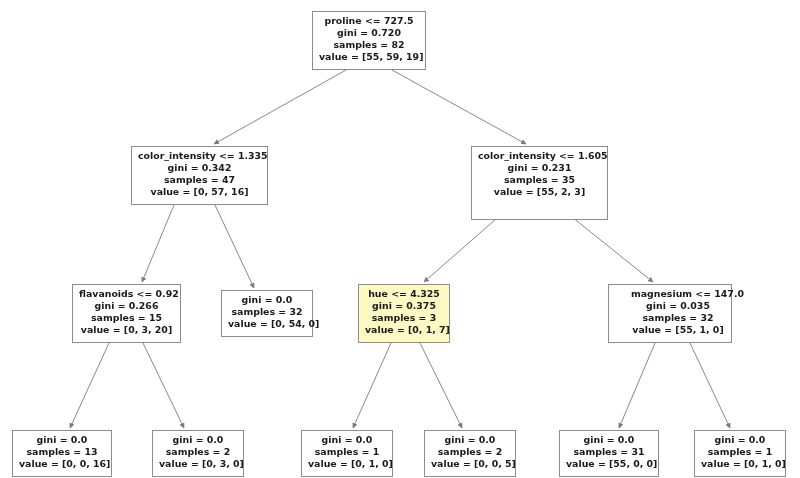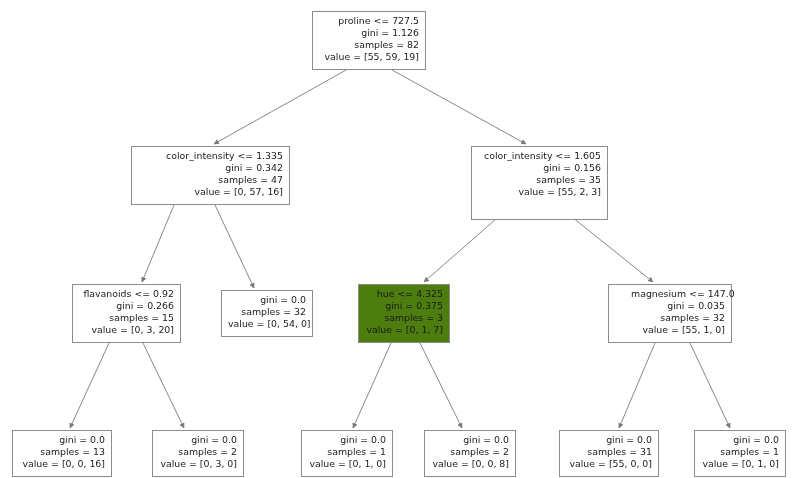--- a/index.html
+++ b/index.html
@@ -25,24 +25,25 @@
     pointer-events: none;
   }
   .tree-node {
     position: absolute;
     box-sizing: border-box;
     background: #ffffff;
     border: 1px solid #8c8c8c;
     color: #1a1a1a;
     font-size: 9.4px;
     line-height: 12.1px;
-    text-align: right;
+    text-align: center;
     padding: 3px 6px 4px 6px;
     white-space: nowrap;
     z-index: 2;
+    font-weight: bold;
   }
   .node-line {
     display: block;
     white-space: pre;
   }
 </style>
 </head>
 <body>
 
 <div id="canvas">
@@ -64,48 +65,48 @@
         <line x1="143" y1="343" x2="184" y2="428" stroke="#7a7a7a" stroke-width="0.9" marker-end="url(#arrow)"></line>
         <line x1="391" y1="343" x2="353" y2="428" stroke="#7a7a7a" stroke-width="0.9" marker-end="url(#arrow)"></line>
         <line x1="420" y1="343" x2="462" y2="428" stroke="#7a7a7a" stroke-width="0.9" marker-end="url(#arrow)"></line>
         <line x1="655" y1="343" x2="619" y2="428" stroke="#7a7a7a" stroke-width="0.9" marker-end="url(#arrow)"></line>
         <line x1="690" y1="343" x2="730" y2="428" stroke="#7a7a7a" stroke-width="0.9" marker-end="url(#arrow)"></line>
       </g>
   </svg>
 
   <div class="tree-node" style="left: 312px; top: 11px; width: 114px; height: 59px; border-color: rgb(140, 140, 140); background: rgb(255, 255, 255); color: rgb(26, 26, 26);">
       <span class="node-line">proline &lt;= 727.5</span>
-      <span class="node-line">gini = 1.126</span>
+      <span class="node-line">gini = 0.720</span>
       <span class="node-line">samples = 82</span>
       <span class="node-line">value = [55, 59, 19]</span>
     </div>
-  <div class="tree-node" style="left: 131px; top: 146px; width: 159px; height: 59px; border-color: rgb(140, 140, 140); background: rgb(255, 255, 255); color: rgb(26, 26, 26);">
+  <div class="tree-node" style="left: 131px; top: 146px; width: 137px; height: 59px; border-color: rgb(140, 140, 140); background: rgb(255, 255, 255); color: rgb(26, 26, 26);">
       <span class="node-line">color_intensity &lt;= 1.335</span>
       <span class="node-line">gini = 0.342</span>
       <span class="node-line">samples = 47</span>
       <span class="node-line">value = [0, 57, 16]</span>
     </div>
   <div class="tree-node" style="left: 471px; top: 146px; width: 137px; height: 74px; border-color: rgb(140, 140, 140); background: rgb(255, 255, 255); color: rgb(26, 26, 26);">
       <span class="node-line">color_intensity &lt;= 1.605</span>
-      <span class="node-line">gini = 0.156</span>
+      <span class="node-line">gini = 0.231</span>
       <span class="node-line">samples = 35</span>
       <span class="node-line">value = [55, 2, 3]</span>
     </div>
   <div class="tree-node" style="left: 72px; top: 284px; width: 109px; height: 59px; border-color: rgb(140, 140, 140); background: rgb(255, 255, 255); color: rgb(26, 26, 26);">
       <span class="node-line">flavanoids &lt;= 0.92</span>
       <span class="node-line">gini = 0.266</span>
       <span class="node-line">samples = 15</span>
       <span class="node-line">value = [0, 3, 20]</span>
     </div>
   <div class="tree-node" style="left: 221px; top: 290px; width: 92px; height: 47px; border-color: rgb(140, 140, 140); background: rgb(255, 255, 255); color: rgb(26, 26, 26);">
       <span class="node-line">gini = 0.0</span>
       <span class="node-line">samples = 32</span>
       <span class="node-line">value = [0, 54, 0]</span>
     </div>
-  <div class="tree-node" style="left: 358px; top: 284px; width: 92px; height: 59px; border-color: rgb(140, 140, 140); background: #4d7c0f; color: rgb(26, 26, 26);">
+  <div class="tree-node" style="left: 358px; top: 284px; width: 92px; height: 59px; border-color: rgb(140, 140, 140); background: #fef9c3; color: rgb(26, 26, 26);">
       <span class="node-line">hue &lt;= 4.325</span>
       <span class="node-line">gini = 0.375</span>
       <span class="node-line">samples = 3</span>
       <span class="node-line">value = [0, 1, 7]</span>
     </div>
   <div class="tree-node" style="left: 608px; top: 284px; width: 124px; height: 59px; border-color: rgb(140, 140, 140); background: rgb(255, 255, 255); color: rgb(26, 26, 26); padding-left: 22px;">
       <span class="node-line">magnesium &lt;= 147.0</span>
       <span class="node-line">gini = 0.035</span>
       <span class="node-line">samples = 32</span>
       <span class="node-line">value = [55, 1, 0]</span>
@@ -121,21 +122,21 @@
       <span class="node-line">value = [0, 3, 0]</span>
     </div>
   <div class="tree-node" style="left: 301px; top: 430px; width: 92px; height: 47px; border-color: rgb(140, 140, 140); background: rgb(255, 255, 255); color: rgb(26, 26, 26);">
       <span class="node-line">gini = 0.0</span>
       <span class="node-line">samples = 1</span>
       <span class="node-line">value = [0, 1, 0]</span>
     </div>
   <div class="tree-node" style="left: 424px; top: 430px; width: 92px; height: 47px; border-color: rgb(140, 140, 140); background: rgb(255, 255, 255); color: rgb(26, 26, 26);">
       <span class="node-line">gini = 0.0</span>
       <span class="node-line">samples = 2</span>
-      <span class="node-line">value = [0, 0, 8]</span>
+      <span class="node-line">value = [0, 0, 5]</span>
     </div>
   <div class="tree-node" style="left: 559px; top: 430px; width: 100px; height: 47px; border-color: rgb(140, 140, 140); background: rgb(255, 255, 255); color: rgb(26, 26, 26);">
       <span class="node-line">gini = 0.0</span>
       <span class="node-line">samples = 31</span>
       <span class="node-line">value = [55, 0, 0]</span>
     </div>
   <div class="tree-node" style="left: 694px; top: 430px; width: 92px; height: 47px; border-color: rgb(140, 140, 140); background: rgb(255, 255, 255); color: rgb(26, 26, 26);">
       <span class="node-line">gini = 0.0</span>
       <span class="node-line">samples = 1</span>
       <span class="node-line">value = [0, 1, 0]</span>

